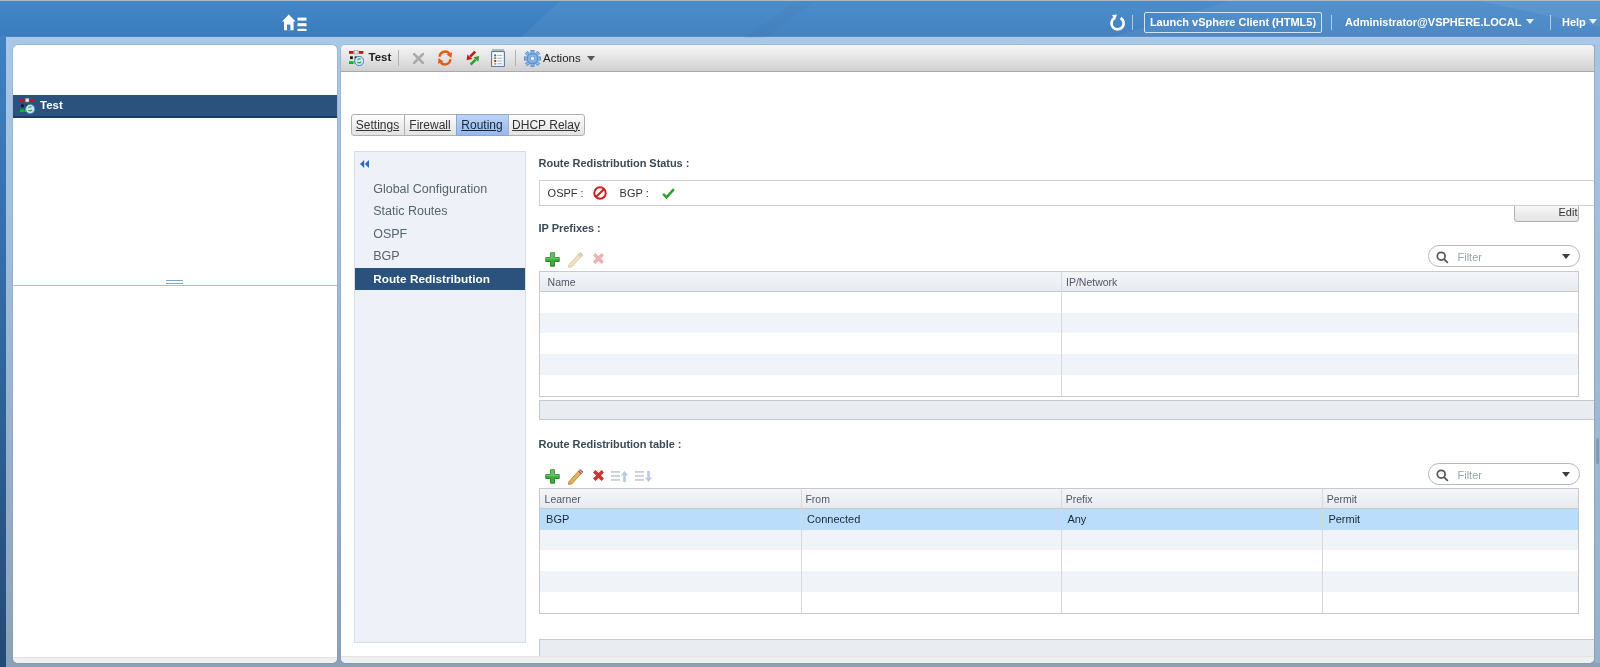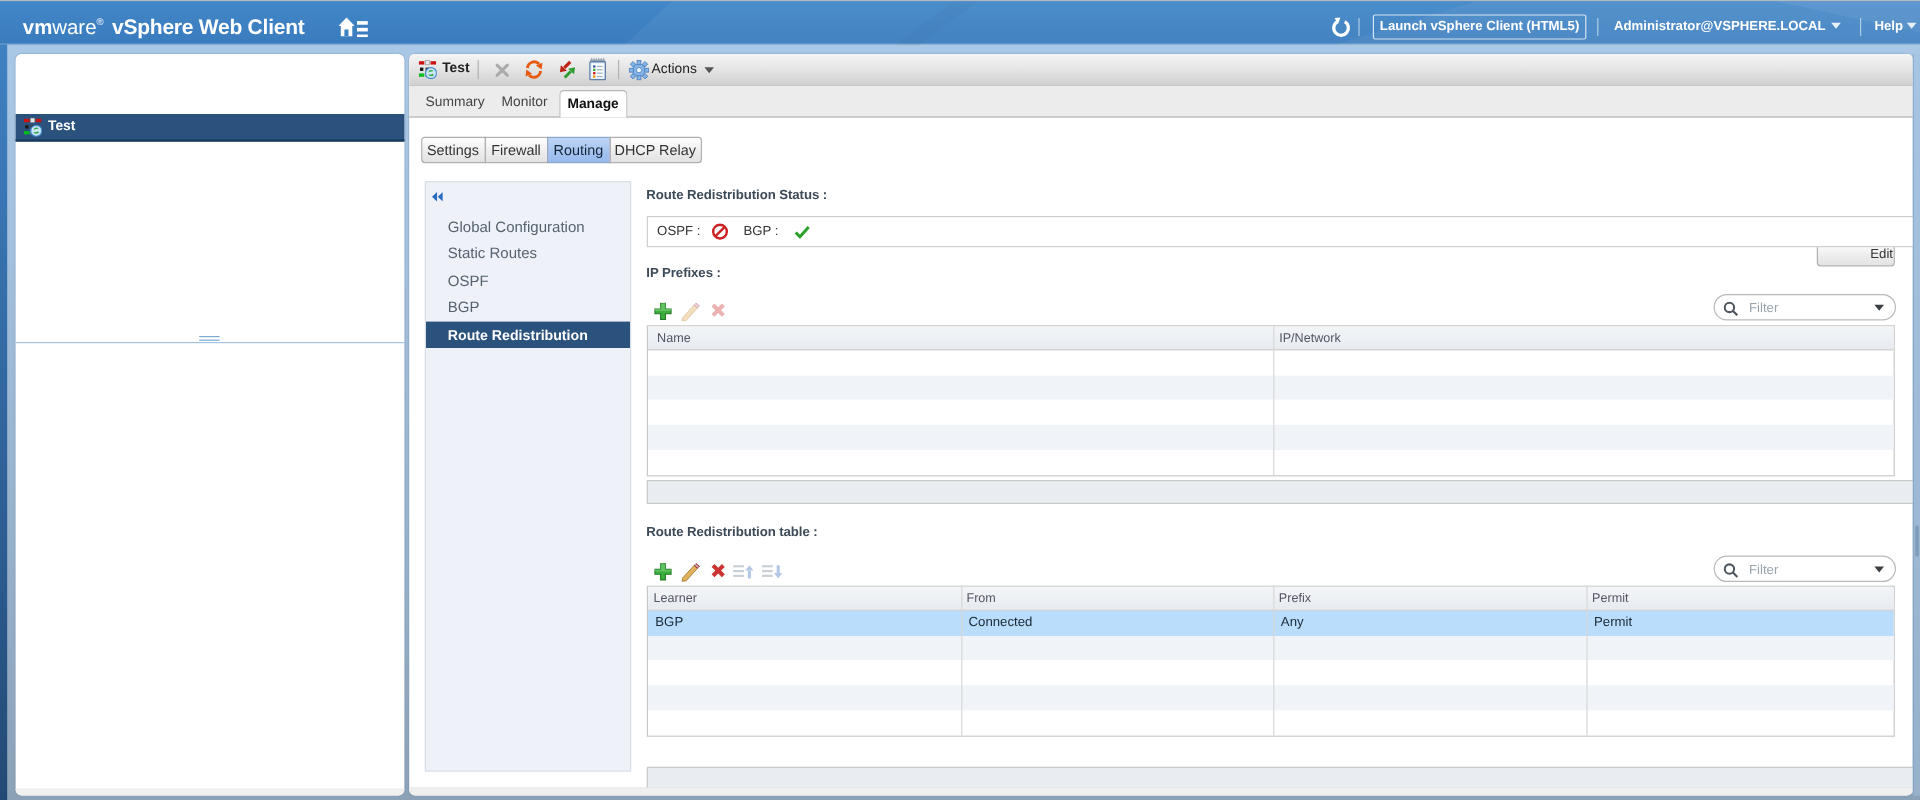--- a/index.html
+++ b/index.html
@@ -66,21 +66,21 @@
   #tabbar { position:absolute; left:0; top:26.5px; right:0; height:26px; background:#ececec;
             border-bottom:1px solid #b5b5b5; }
   .tab { position:absolute; top:7px; font-size:11.5px; color:#444; }
   #manage-tab { position:absolute; left:124.5px; top:3px; width:57.5px; height:23px;
                 background:#fff; border:1px solid #b5b5b5; border-bottom:none;
                 border-radius:4px 4px 0 0; z-index:2; font-size:11.5px; font-weight:bold; color:#111;
                 text-align:center; line-height:22px; }
   #subtabs { position:absolute; left:9.5px; top:68.5px; height:22px; }
   .stb { position:relative; float:left; height:22px; margin-left:-1px; border:1px solid #b0b0b0;
          background:linear-gradient(180deg,#fefefe,#ececec 60%,#e2e2e2);
-         font-size:12px; color:#333; text-align:center; line-height:20px; }
+         font-size:12px; color:#333; text-align:center; line-height:20px;text-decoration:underline; }
   .stb.first { margin-left:0; border-radius:3px 0 0 3px; }
   .stb.last { border-radius:0 3px 3px 0; }
   .stb.sel { background:linear-gradient(180deg,#bdd5f6,#a4c3f0 60%,#97baee);
              border-color:#8fa6c8; color:#16263a; }
   #sidebar { position:absolute; left:13.2px; top:105.5px; width:171.8px; height:492.5px;
              background:#eef2f8; border:1px solid #d9dfe6; }
   .sitem { position:absolute; left:0; right:0; height:22.4px; font-size:12.5px; color:#57636e;
            padding-left:18px; line-height:22px; white-space:nowrap; }
   .sitem.sel { background:#2a527c; color:#fff; font-weight:bold; font-size:11.8px; }
   .h1 { position:absolute; font-size:11px; font-weight:bold; color:#3c4a58; letter-spacing:-0.05px; white-space:nowrap; }
@@ -113,21 +113,20 @@
 </style>
 </head>
 <body>
   <div id="header">
     <svg class="deco" width="1600" height="37" viewBox="0 0 1600 37">
       <polygon points="560,0 1600,0 1600,37 520,37" fill="rgba(255,255,255,0.05)"></polygon>
       <polygon points="1230,0 1600,0 1600,37 1110,37" fill="rgba(255,255,255,0.05)"></polygon>
       <polygon points="1480,0 1600,0 1600,26" fill="rgba(255,255,255,0.06)"></polygon>
       <polygon points="745,37 795,0 815,0 765,37" fill="rgba(60,110,160,0.10)"></polygon>
     </svg>
-    <div class="logo"><span class="vm">vm</span>ware<span class="reg">®</span><span class="prod">vSphere Web Client</span></div>
     <svg class="abs" style="left:282px;top:13px" width="25" height="17" viewBox="0 0 25 17">
       <path d="M6.8 0.5 L13.6 7.6 L11.6 7.6 L11.6 16.2 L2.0 16.2 L2.0 7.6 L0 7.6 Z" fill="#fff"></path>
       <rect x="5.0" y="10.6" width="3.4" height="5.6" fill="#3e81c3"></rect>
       <rect x="15.5" y="3.6" width="9" height="3" fill="#fff"></rect>
       <rect x="15.5" y="9.2" width="9" height="3" fill="#fff"></rect>
       <rect x="15.5" y="14.8" width="9" height="2.2" fill="#fff"></rect>
     </svg>
     <svg class="abs" style="left:1109px;top:13px" width="17" height="17" viewBox="0 0 17 17">
       <path d="M 11.6 4.0 A 6.1 6.1 0 1 1 5.2 4.2" fill="none" stroke="#fff" stroke-width="2.7"></path>
       <polygon points="8.1,0.6 3.2,1.0 5.9,6.2" fill="#fff"></polygon>
@@ -220,25 +219,20 @@
         <rect x="1.9" y="1.9" width="3.2" height="3.2" transform="rotate(45 3.5 3.5)"></rect>
         <rect x="11.9" y="1.9" width="3.2" height="3.2" transform="rotate(45 13.5 3.5)"></rect>
         <rect x="1.9" y="11.9" width="3.2" height="3.2" transform="rotate(45 3.5 13.5)"></rect>
         <rect x="11.9" y="11.9" width="3.2" height="3.2" transform="rotate(45 13.5 13.5)"></rect>
         </g>
         <circle cx="8.5" cy="8.5" r="2.2" fill="#eef6fd" stroke="#4a7fc0" stroke-width="0.7"></circle>
       </svg>
       <span style="position:absolute;left:202px;top:6.5px;font-size:11.5px;color:#222">Actions</span>
       <div class="caret" style="left:246px;top:11px;border-top-color:#555"></div>
     </div>
-    <div id="tabbar">
-      <span class="tab" style="left:13.6px">Summary</span>
-      <span class="tab" style="left:77px">Monitor</span>
-      <div id="manage-tab">Manage</div>
-    </div>
     <div id="subtabs">
       <div class="stb first" style="width:54px">Settings</div>
       <div class="stb" style="width:53px">Firewall</div>
       <div class="stb sel" style="width:53px">Routing</div>
       <div class="stb last" style="width:77px">DHCP Relay</div>
     </div>
     <div id="sidebar">
       <svg class="abs" style="left:5px;top:8px" width="9" height="8" viewBox="0 0 9 8">
         <polygon points="4.2,0 4.2,8 0,4" fill="#2a6bbd"></polygon>
         <polygon points="9,0 9,8 4.8,4" fill="#2a6bbd"></polygon>

